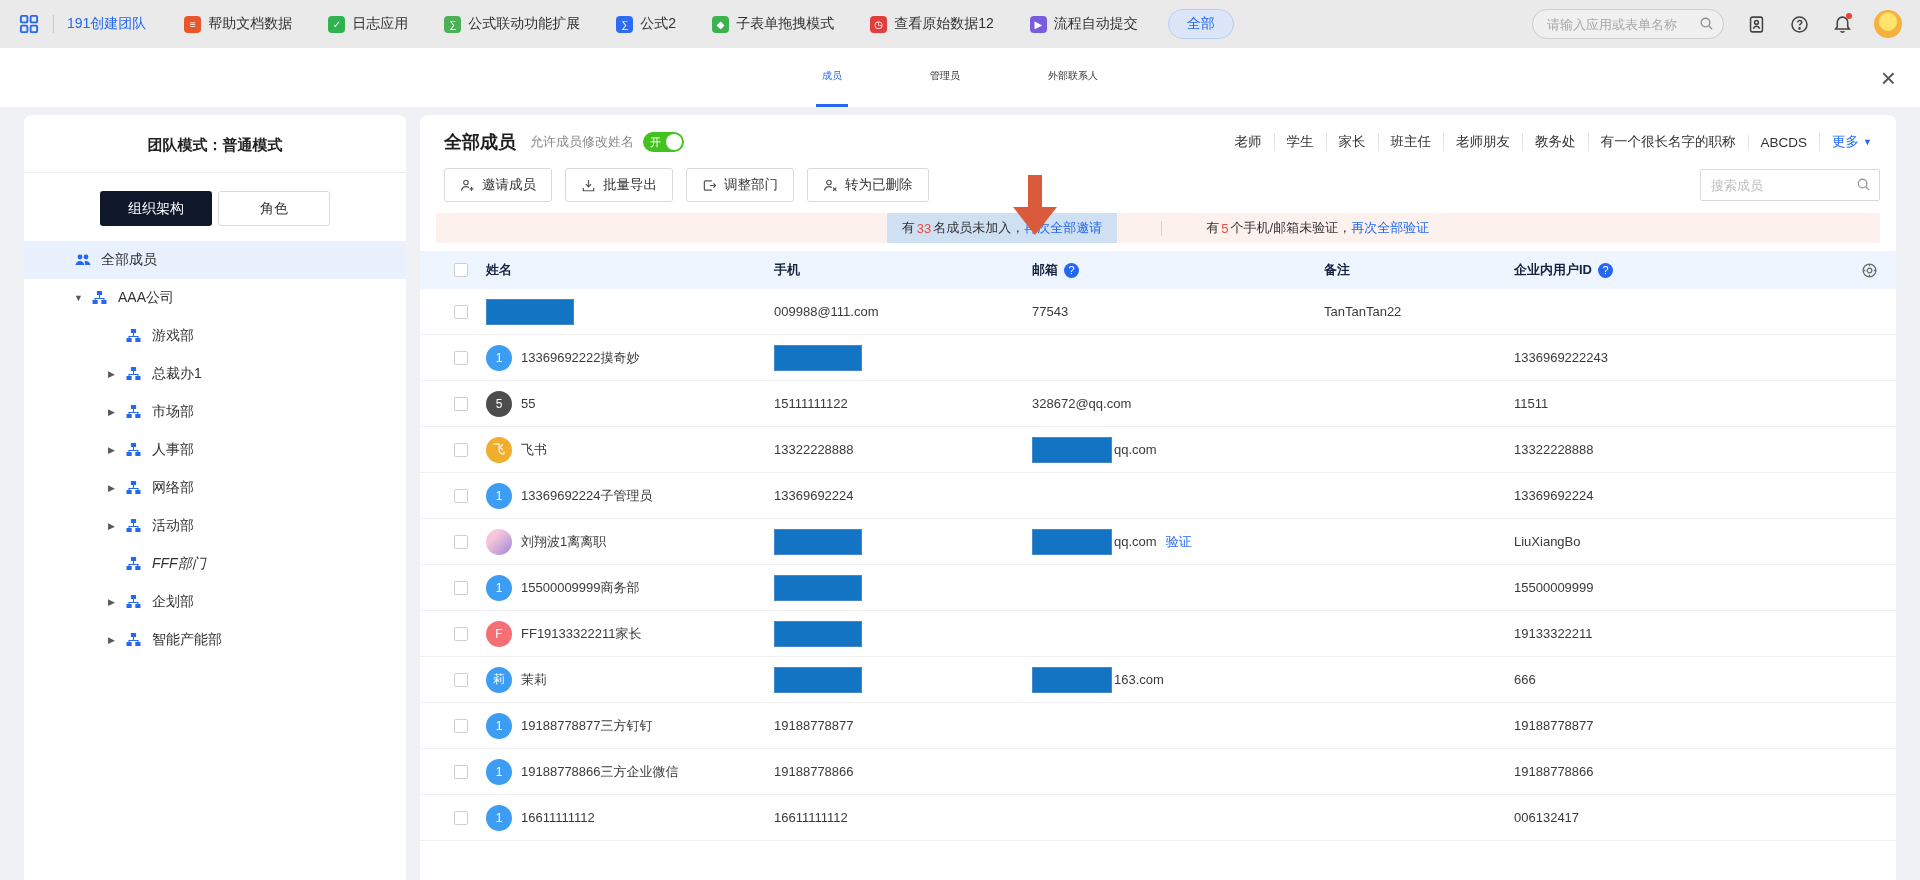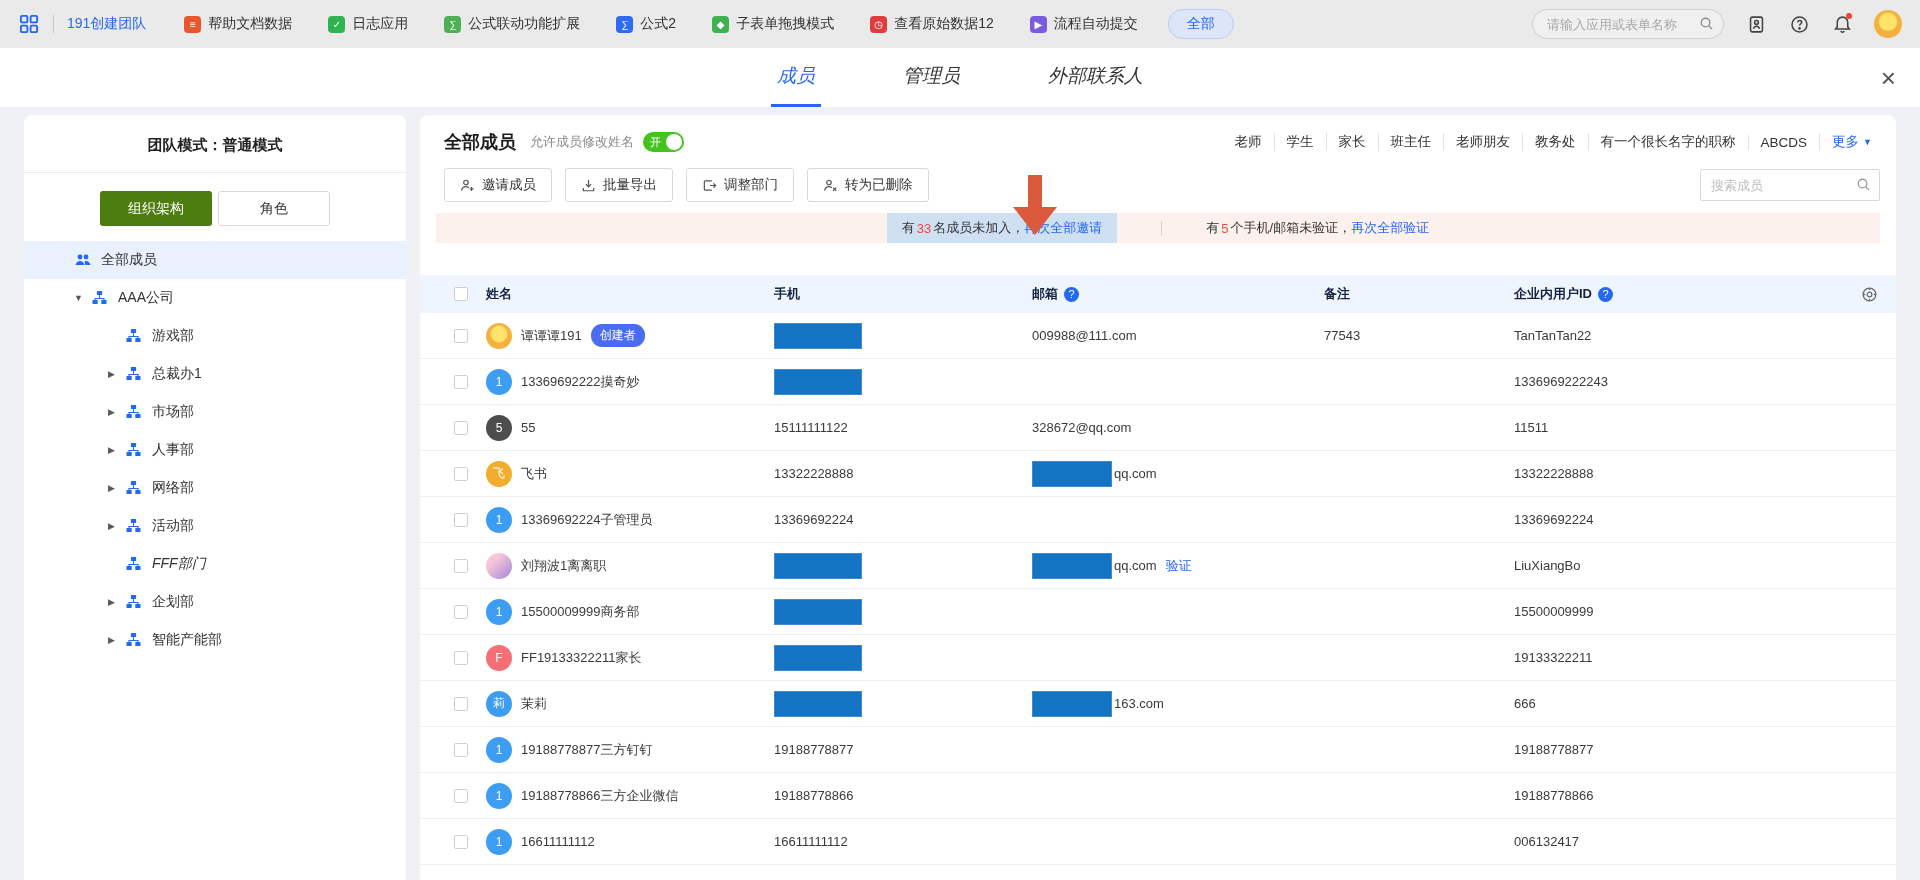--- a/index.html
+++ b/index.html
@@ -26,38 +26,38 @@
   .nav-ico { width:22px; height:22px; display:flex; align-items:center; justify-content:center;
     cursor:pointer; position:relative; }
   .red-dot { position:absolute; top:0; right:1px; width:6px; height:6px; border-radius:50%; background:#f04134; }
   .av-sun { background:radial-gradient(circle at 50% 42%, #ffe36b 0 38%, #f5b13d 46% 72%, #e8923a 100%);
     border-radius:50%; }
   .nav-avatar { width:28px; height:28px; cursor:pointer; }
 
   
   .tabbar { height:59px; background:#fff; display:flex; align-items:center; justify-content:center;
     gap:76px; position:relative; }
-  .tab { font-size:19px; color:#333; height:100%; display:flex; align-items:center; padding:0 6px;
-    border-bottom:3px solid transparent; cursor:pointer;font-style:italic; }
+  .tab { font-size:10px; color:#333; height:100%; display:flex; align-items:center; padding:0 6px;
+    border-bottom:3px solid transparent; cursor:pointer; }
   .tab.active { color:#2468f2; border-bottom-color:#2468f2; }
   .close-x { position:absolute; right:24px; top:50%; transform:translateY(-50%);
     font-size:26px; line-height:1; color:#555; cursor:pointer; }
 
   
   .wrap { display:flex; gap:14px; padding:8px 24px 0; height:851px; }
 
   
   .sidebar { width:382px; background:#fff; border-radius:8px; display:flex; flex-direction:column;
     position:relative; overflow:hidden; }
   .sb-title { text-align:center; font-weight:bold; font-size:15px; color:#222; padding:21px 0 17px; }
   .sb-div { height:1px; background:#ececec; }
   .mode-btns { display:flex; justify-content:center; gap:6px; margin:18px 0 15px; }
   .mode-btn { width:112px; height:35px; font-size:14px; display:flex; align-items:center;
     justify-content:center; cursor:pointer; border-radius:3px; }
-  .mode-btn.on { background:#4d7c0f; color:#fff; }
+  .mode-btn.on { background:#0f172a; color:#fff; }
   .mode-btn.off { background:#fff; color:#333; border:1px solid #d9d9d9; }
   .tree { flex:1; overflow:hidden; }
   .tree-item { height:38px; display:flex; align-items:center; font-size:14px; color:#333; cursor:pointer; }
   .tree-item.sel { background:#e8f1fd; }
   .t-arrow { width:17px; font-size:9px; color:#595959; flex:none; }
   .t-icon { width:18px; height:18px; margin-right:9px; display:flex; align-items:center; flex:none; }
   .sb-bottom { position:absolute; bottom:31px; left:36px; display:flex; align-items:center; gap:9px;
     color:#555; font-size:14px; cursor:pointer; }
 
   
@@ -92,21 +92,21 @@
     border-top:28px solid #dc5a3c; }
 
   .notice { margin:2px 16px 8px; height:30px; background:#fdf1ee; display:flex; align-items:center;
     justify-content:center; font-size:13px; color:#333; }
   .n-box { background:#cfe0f3; height:30px; display:flex; align-items:center; padding:0 15px; }
   .n-count { color:#f0483e; margin:0 2px; }
   .n-link { color:#2468f2; cursor:pointer; }
   .n-div { width:1px; height:15px; background:#e3cdc8; margin:0 44px; }
 
   .grid7 { display:grid; grid-template-columns:58px 288px 258px 292px 190px 1fr 48px; align-items:center; }
-  .thead { height:38px; background:#eef5fe; font-size:13px; font-weight:bold; color:#16233f;margin-top:24px; }
+  .thead { height:38px; background:#eef5fe; font-size:13px; font-weight:bold; color:#16233f; }
   .th { padding-left:8px; display:flex; align-items:center; }
   .cbx { width:14px; height:14px; border:1px solid #cfcfcf; border-radius:2px; background:#fff;
     margin-left:34px; cursor:pointer; flex:none; }
   .help { width:15px; height:15px; border-radius:50%; background:#2468f2; color:#fff; font-size:11px;
     display:inline-flex; align-items:center; justify-content:center; margin-left:6px; font-weight:normal; }
   .gear-cell { justify-content:flex-end; padding-right:18px; }
 
   .rows { flex:1; overflow:hidden; }
   .trow { height:46px; border-bottom:1px solid #f0f0f0; font-size:13px; color:#3a3a3a; background:#fff; }
   .name-cell { display:flex; align-items:center; gap:9px; padding-left:8px; overflow:hidden; }
@@ -507,25 +507,20 @@
           <circle cx="8" cy="8" r="6"></circle>
             <circle cx="8" cy="8" r="2.2"></circle>
             <path d="M8 2v2M8 12v2M2 8h2M12 8h2"></path>
           </svg>
       </span>
     </div>
 
     <div class="rows">
         <div class="grid7 trow">
           <span class="cbx"></span>
-          <div class="name-cell">
-            <span class="av av-sun"></span>
-            <span>谭谭谭191</span>
-            <span class="badge">创建者</span>
-          </div>
           <div class="cell">
             <span class="redact"></span>
           </div>
           <div class="cell">
             <span>009988@111.com</span>
           </div>
           <div class="cell">77543</div>
           <div class="cell">TanTanTan22</div>
           <div></div>
         </div>

